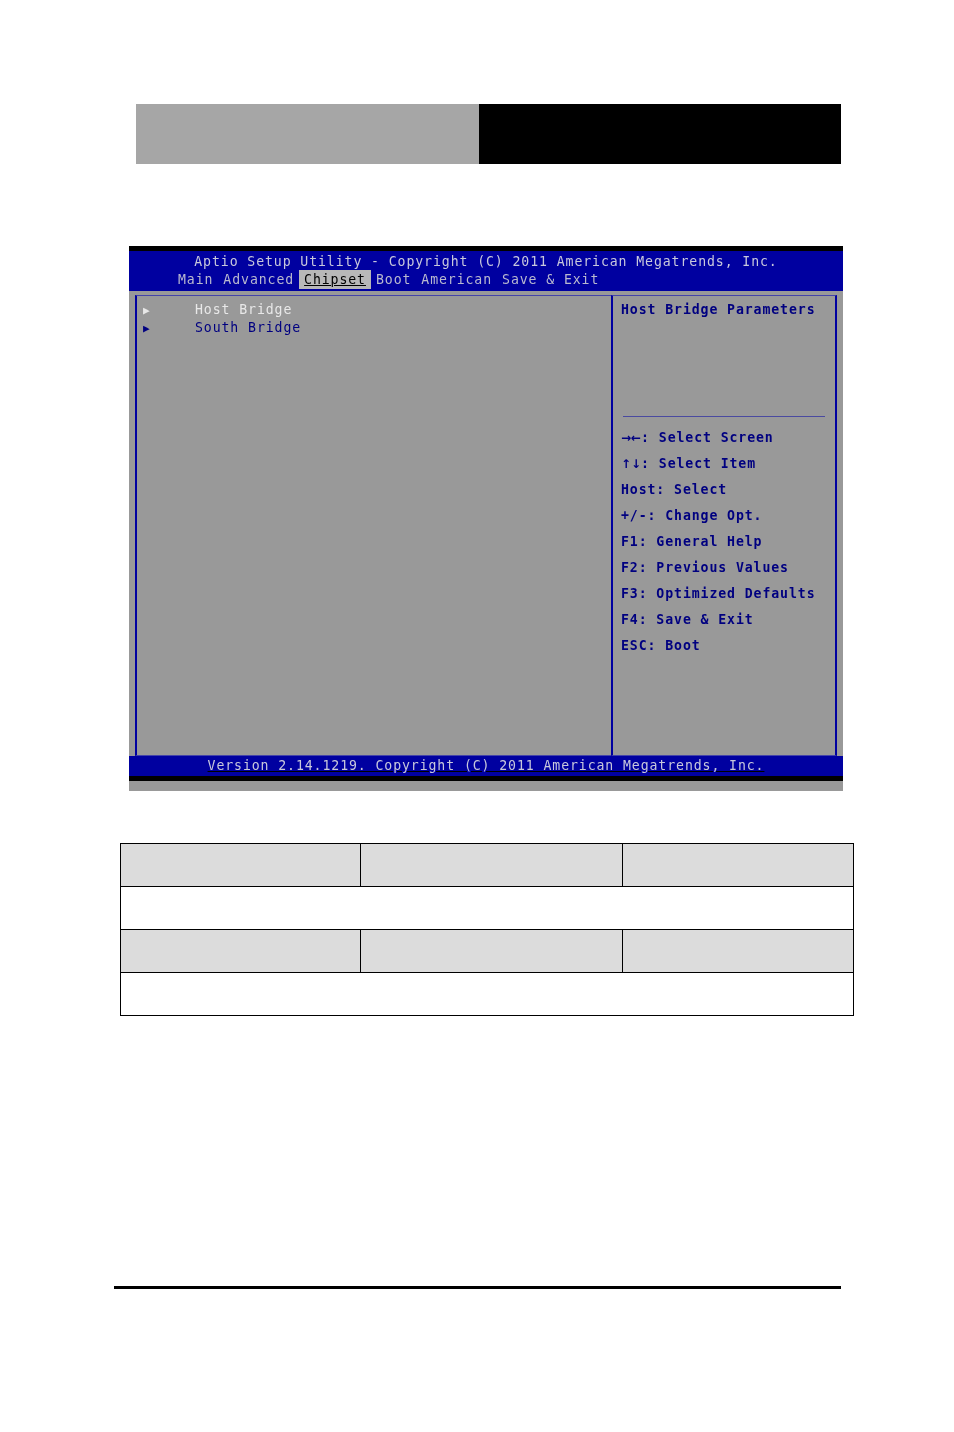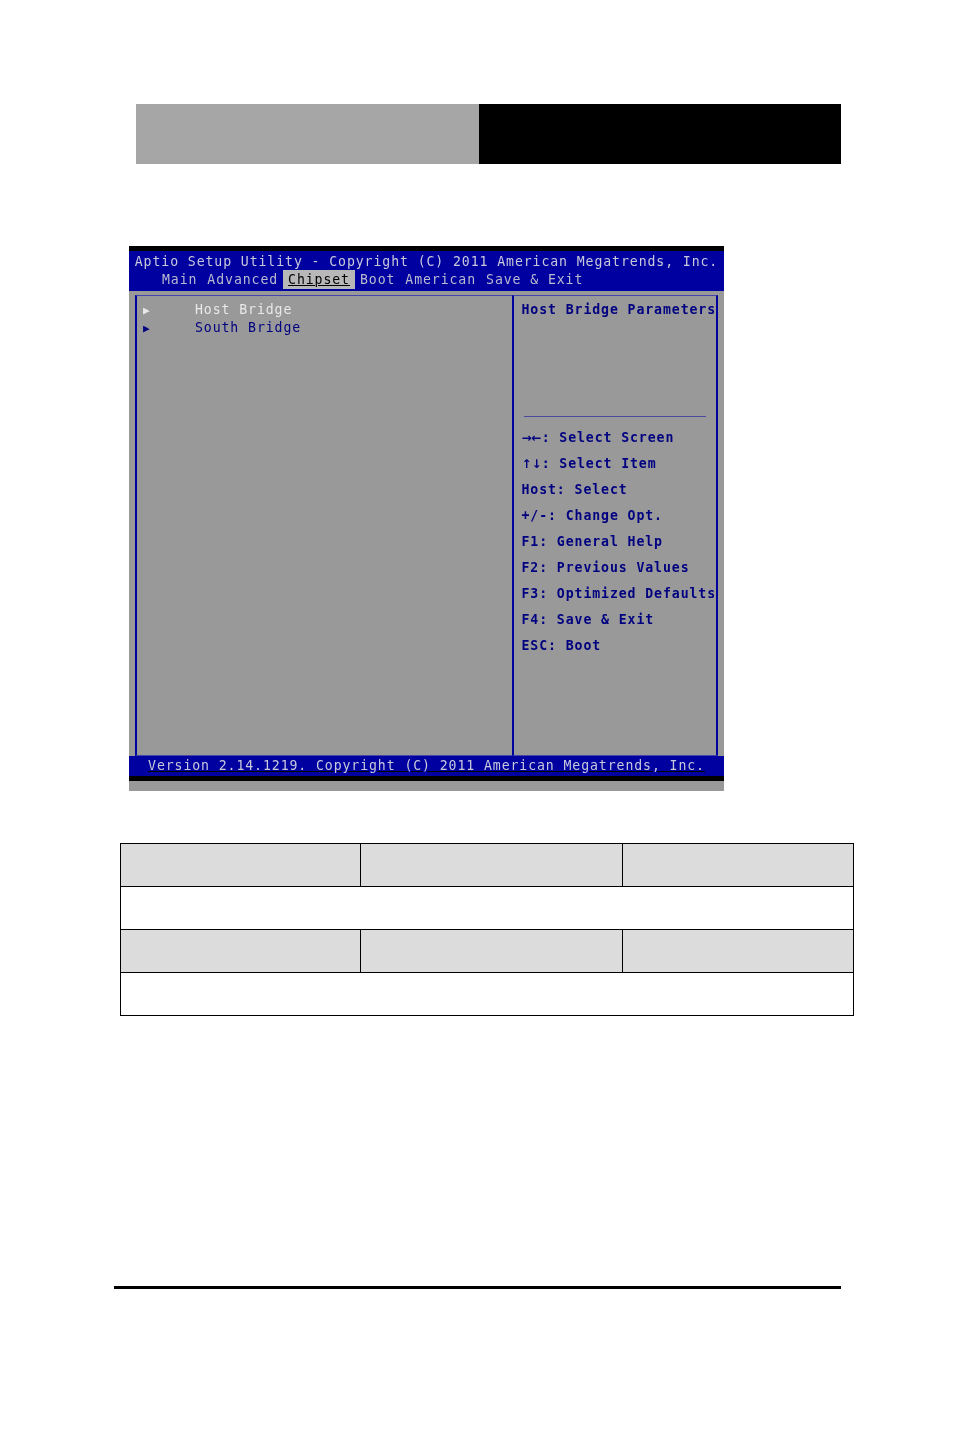--- a/index.html
+++ b/index.html
@@ -38,21 +38,21 @@
     flex: 1;
     height: 100%;
     background: #000000;
   }
 
   
   .bios {
     position: absolute;
     left: 129px;
     top: 246px;
-    width: 595px;
+    width: 714px;
     height: 545px;
     background: #999999;
     font-family: "DejaVu Sans Mono", "Liberation Mono", monospace;
   }
   .bios-topstrip {
     height: 5px;
     background: #000000;
   }
   .bios-titlebar {
     background: #0000a0;
@@ -62,21 +62,21 @@
   .bios-title {
     color: #c8c8dc;
     font-size: 13.2px;
     letter-spacing: 0.9px;
     text-align: center;
     line-height: 17px;
     white-space: pre;
   }
   .bios-menubar {
     height: 19px;
-    padding-left: 28px;
+    padding-left: 44px;
     display: flex;
     align-items: center;
     gap: 0px;
     white-space: pre;
   }
   .menu-item {
     color: #b9b9cf;
     font-size: 13.2px;
     letter-spacing: 0.9px;
     line-height: 19px;

